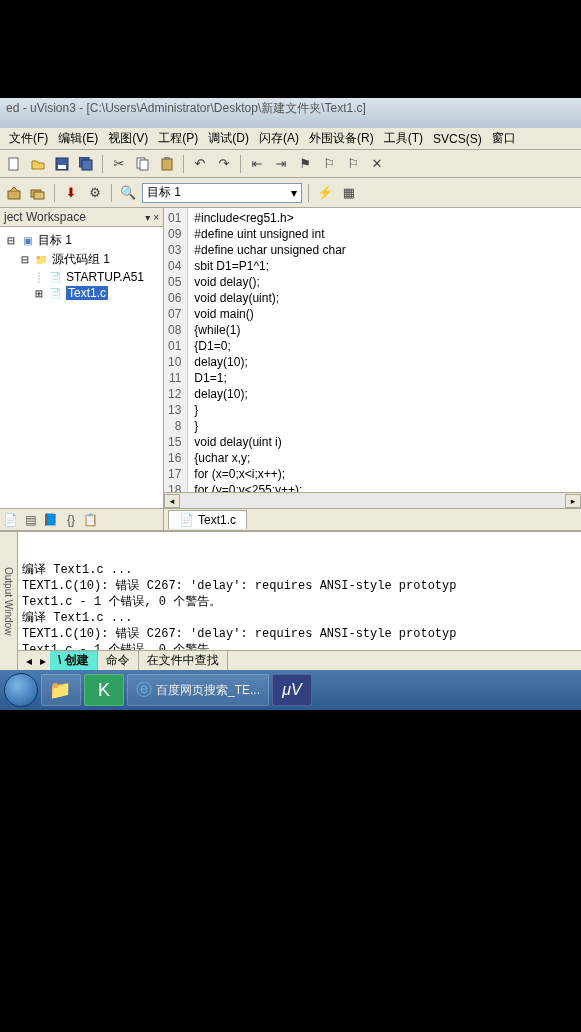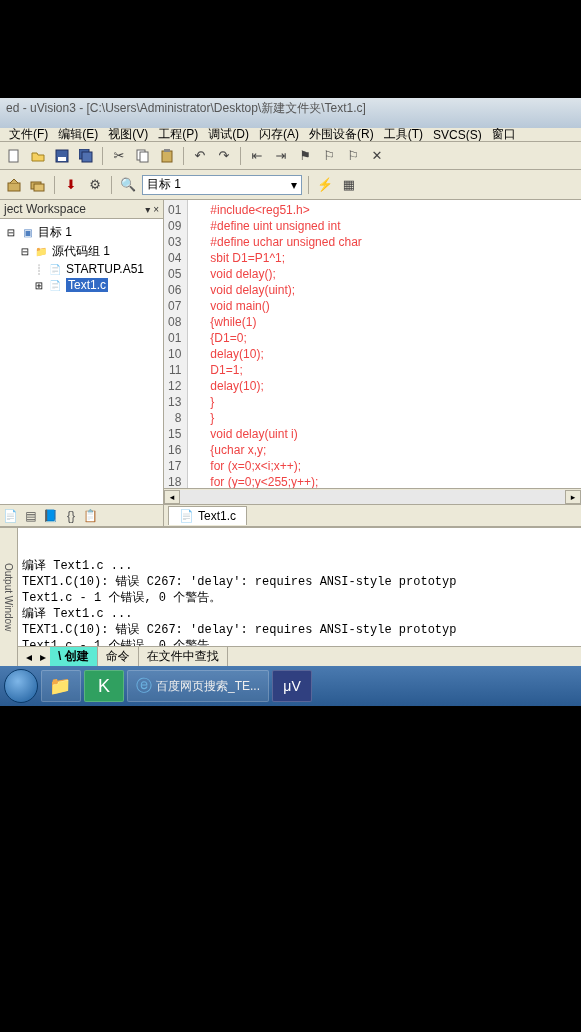--- a/index.html
+++ b/index.html
@@ -1,38 +1,38 @@
 <!DOCTYPE html>
 <html><head>
 <meta charset="utf-8">
 <style>
 * { margin: 0; padding: 0; box-sizing: border-box; font-family: "Microsoft YaHei", SimSun, Arial, sans-serif; font-size: 12px; }
 body { background: #2a4a5a; display: flex; flex-direction: column; height: 1032px; width: 581px; overflow: hidden; }
 .blackbar { height: 98px; background: #000; }
 .titlebar { height: 30px; background: linear-gradient(#dce4ea,#b8c8d8); padding: 2px 6px; color: #555; white-space: nowrap; overflow: hidden; }
-.menubar { height: 14px; background: #ece9d8; border-bottom: 1px solid #aca899; display: flex; align-items: center; padding: 0 4px; white-space: nowrap; overflow: hidden; }
+.menubar { height: 22px; background: #ece9d8; border-bottom: 1px solid #aca899; display: flex; align-items: center; padding: 0 4px; white-space: nowrap; overflow: hidden; }
 .menubar span { padding: 2px 5px; cursor: default; }
 .toolbar { height: 28px; background: #ece9d8; border-bottom: 1px solid #aca899; display: flex; align-items: center; padding: 2px 4px; gap: 4px; }
 .toolbar2 { height: 30px; background: #ece9d8; border-bottom: 1px solid #aca899; display: flex; align-items: center; padding: 2px 4px; gap: 4px; }
 .tbtn { width: 20px; height: 20px; border: 1px solid transparent; display: flex; align-items: center; justify-content: center; font-size: 13px; color: #444; }
 .sep { width: 1px; height: 18px; background: #aca899; margin: 0 2px; }
 .target-combo { border: 1px solid #7f9db9; background: #fff; height: 20px; width: 160px; padding: 0 4px; display: flex; align-items: center; justify-content: space-between; }
 .main-area { flex: 1; display: flex; background: #ece9d8; min-height: 0; }
 .workspace { width: 164px; display: flex; flex-direction: column; border-right: 1px solid #aca899; background: #fff; }
 .ws-title { background: #ece9d8; border-bottom: 1px solid #aca899; padding: 2px 4px; display: flex; justify-content: space-between; align-items: center; font-size: 11px; color: #333; }
 .ws-tree { flex: 1; background: #fff; padding: 4px; overflow: auto; }
 .tree-row { display: flex; align-items: center; gap: 3px; padding: 1px 0; white-space: nowrap; }
 .tree-indent1 { margin-left: 14px; }
 .tree-indent2 { margin-left: 28px; }
 .tree-icon { width: 14px; height: 14px; display: inline-flex; align-items: center; justify-content: center; font-size: 10px; }
 .tree-selected { background: #316ac5; color: #fff; padding: 0 2px; }
 .editor { flex: 1; display: flex; flex-direction: column; background: #fff; min-width: 0; }
 .code-area { flex: 1; display: flex; font-family: "Courier New", monospace; font-size: 13px; line-height: 16px; background: #fff; overflow: auto; }
 .gutter { background: #f0f0f0; color: #606060; text-align: right; padding: 2px 6px 2px 4px; border-right: 1px solid #ccc; user-select: none; }
-.code { padding: 2px 22px; white-space: pre; color: #ef4444; }
+.code { padding: 2px 6px; white-space: pre; color: #000000; }
 .hscroll { height: 16px; background: #ece9d8; border-top: 1px solid #aca899; display: flex; align-items: center; }
 .hscroll .arrow { width: 16px; height: 14px; background: #ece9d8; border: 1px solid #aca899; text-align: center; font-size: 9px; line-height: 12px; }
 .hscroll .track { flex: 1; height: 14px; background: #e8e8e8; }
 .ws-bottom-tabs { height: 22px; background: #ece9d8; border-top: 1px solid #aca899; display: flex; align-items: center; padding: 0 2px; gap: 2px; }
 .ws-bottom-tabs .tab-icon { width: 18px; height: 18px; display: flex; align-items: center; justify-content: center; font-size: 12px; color: #555; border: 1px solid transparent; }
 .editor-tabs { height: 22px; background: #ece9d8; border-top: 1px solid #aca899; display: flex; align-items: center; padding: 0 4px; }
 .editor-tab { background: #fff; border: 1px solid #aca899; border-bottom: none; padding: 2px 10px; font-size: 11px; display: flex; align-items: center; gap: 4px; }
 .output-panel { height: 140px; background: #fff; border-top: 2px solid #aca899; display: flex; }
 .output-gutter { width: 18px; background: #ece9d8; border-right: 1px solid #aca899; display: flex; align-items: center; justify-content: center; writing-mode: vertical-rl; font-size: 10px; color: #555; }
 .output-body { flex: 1; display: flex; flex-direction: column; margin-top: 28px; }
@@ -242,16 +242,16 @@
 </div>
 
 <div class="taskbar">
   <div class="tb-orb"></div>
   <div class="tb-item" style="color:#f5d060;">📁</div>
   <div class="tb-item" style="background:#30a060;color:#fff;">K</div>
   <div class="tb-item wide">
     <span style="color:#6ab0e0;font-size:16px;">ⓔ</span>
     <span>百度网页搜索_TE...</span>
   </div>
-  <div class="tb-item" style="background:#304080;color:#fff;font-size:14px;">μV</div>
+  <div class="tb-item" style="background:#304080;color:#fff;font-size:16px;font-style:italic;">μV</div>
 </div>
 
 <div class="bottom-black"></div>
 
 </body></html>

